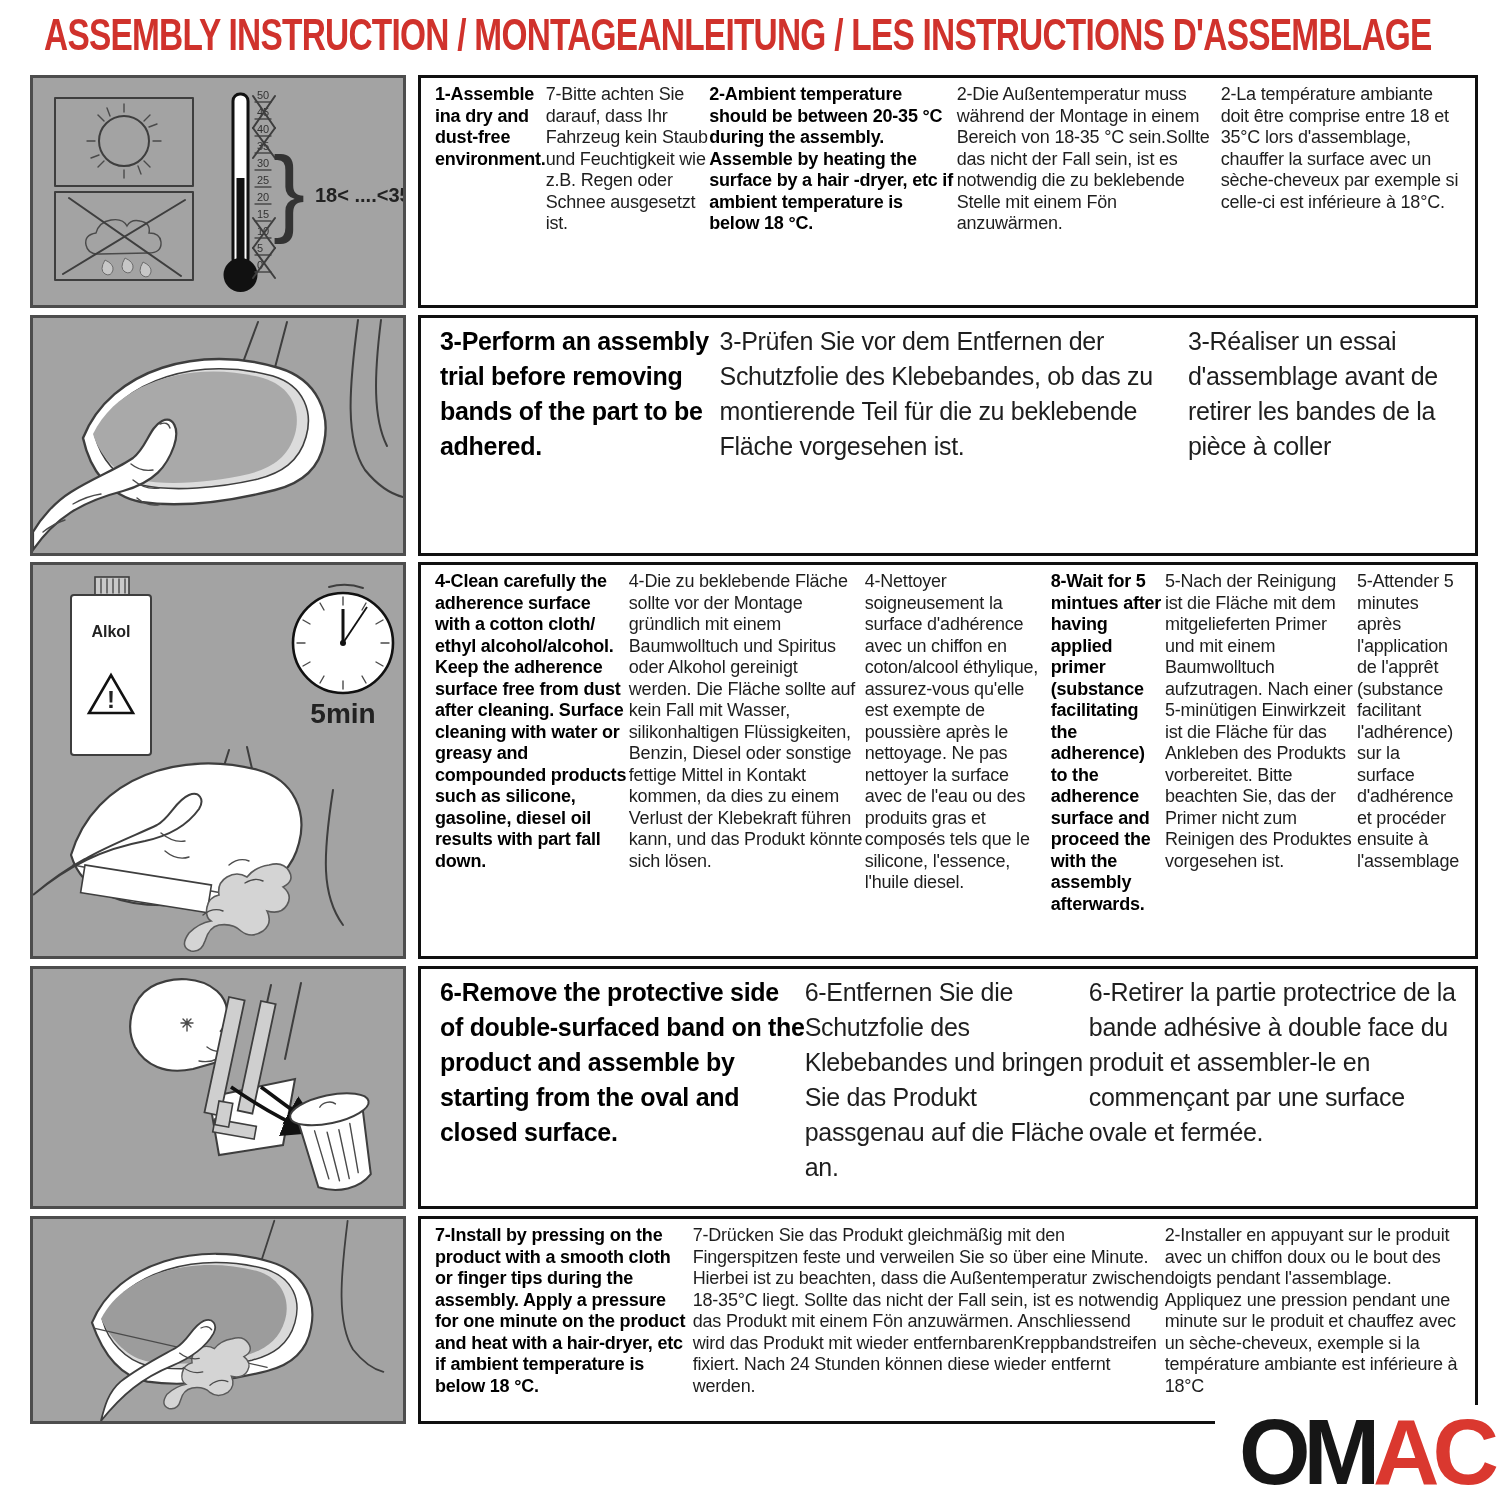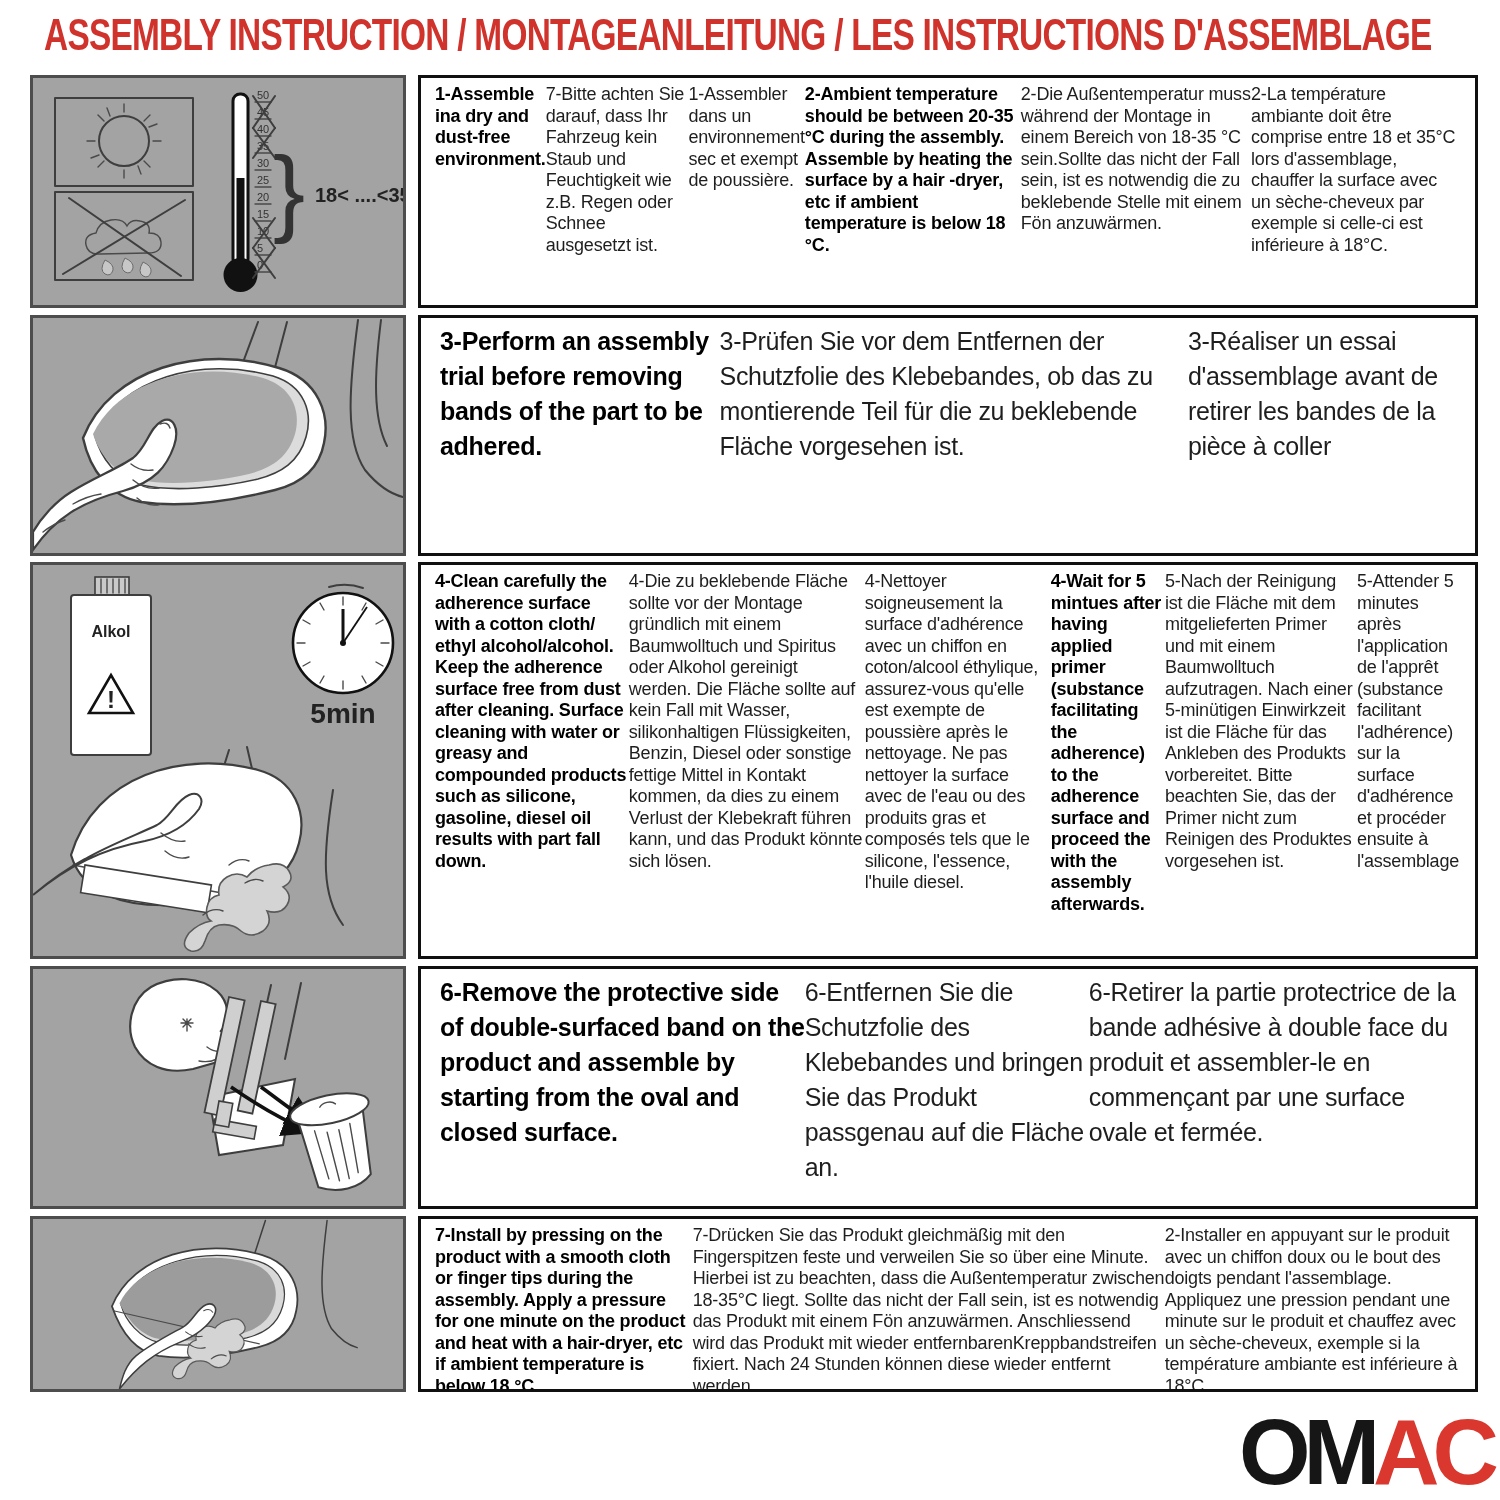--- a/index.html
+++ b/index.html
@@ -16,21 +16,21 @@
     font-size:44px;font-weight:700;color:var(--title-red);
     white-space:nowrap;letter-spacing:-1px;
     transform:scaleX(0.76);transform-origin:left top;
   }
 
   .row{position:absolute;left:30px;right:22px;display:flex;gap:12px;}
   .r1{top:75px;height:233px;}
   .r2{top:315px;height:241px;}
   .r3{top:562px;height:397px;}
   .r4{top:966px;height:243px;}
-  .r5{top:1216px;height:176px;}
+  .r5{top:1216px;height:208px;}
 
   .illus-box{
     flex:0 0 376px;width:376px;box-sizing:border-box;
     border:3px solid #4d4d4d;background:#a3a3a3;overflow:hidden;
   }
   .illus-box svg{display:block;width:100%;height:100%;}
 
   .text-box{
     flex:1;box-sizing:border-box;border:3px solid #101010;background:#fff;
     padding:6px 16px 4px 14px;display:flex;flex-direction:row;overflow:hidden;
@@ -141,21 +141,20 @@
           </g>
 
           <text x="240" y="146" font-size="96" fill="#333" font-family="Liberation Sans,sans-serif">}</text>
           <text x="282" y="124" font-size="20" font-weight="bold" class="svg-label">18&lt; ....&lt;35 C</text>
         </g>
       </svg>
     </div>
     <div class="text-box small">
         <p class="para bold">1-Assemble ina dry and dust-free environment.</p>
         <p class="para reg">7-Bitte achten Sie darauf, dass Ihr Fahrzeug kein Staub und Feuchtigkeit wie z.B. Regen oder Schnee ausgesetzt ist.</p>
-        <p class="para reg">1-Assembler dans un environnement sec et exempt de poussière.</p>
         <p class="para gap"></p>
         <p class="para bold">2-Ambient temperature should be between 20-35 °C  during the assembly. Assemble by heating the surface by a hair -dryer, etc if ambient temperature is below 18 °C.</p>
         <p class="para reg">2-Die Außentemperatur muss während der Montage in einem Bereich von 18-35 °C  sein.Sollte das nicht der Fall sein, ist es notwendig die zu beklebende Stelle mit einem Fön anzuwärmen.</p>
         <p class="para reg">2-La température ambiante doit être comprise entre 18 et 35°C lors d'assemblage, chauffer la surface avec un sèche-cheveux par exemple si celle-ci est inférieure à 18°C.</p>
       </div>
   </section>
 
   <section class="row r2">
     <div class="illus-box">
       <svg viewBox="0 0 370 235">
@@ -243,21 +242,21 @@
           <path class="lnthin" d="M128,268 q12,10 24,8"></path>
           <path class="lnthin" d="M132,286 q12,10 24,6"></path>
         </g>
       </svg>
     </div>
     <div class="text-box small">
         <p class="para bold">4-Clean carefully the adherence surface with a cotton cloth/ ethyl alcohol/alcohol. Keep the adherence surface free from dust after cleaning. Surface cleaning with water or greasy and compounded products such as silicone, gasoline, diesel oil results with part fall down.</p>
         <p class="para reg">4-Die zu beklebende Fläche sollte vor der Montage gründlich mit einem Baumwolltuch und Spiritus oder Alkohol gereinigt werden. Die Fläche sollte auf kein Fall mit Wasser, silikonhaltigen Flüssigkeiten, Benzin, Diesel oder sonstige fettige Mittel in Kontakt kommen, da dies zu einem Verlust der Klebekraft führen kann, und das Produkt könnte sich lösen.</p>
         <p class="para reg">4-Nettoyer soigneusement la surface d'adhérence avec un chiffon en coton/alcool éthylique, assurez-vous qu'elle est exempte de poussière après le nettoyage. Ne pas nettoyer la surface avec de l'eau ou des produits gras et composés tels que le silicone, l'essence, l'huile diesel.</p>
         <p class="para gap"></p>
-        <p class="para bold">4-Wait for 5 mintues after having applied primer (substance facilitating the adherence) to the adherence surface and proceed the with the assembly afterwards.</p>
+        <p class="para bold">8-Wait for 5 mintues after having applied primer (substance facilitating the adherence) to the adherence surface and proceed the with the assembly afterwards.</p>
         <p class="para reg">5-Nach der Reinigung ist die Fläche mit dem mitgelieferten Primer und mit einem Baumwolltuch aufzutragen. Nach einer 5-minütigen Einwirkzeit ist die Fläche für das Ankleben des Produkts vorbereitet. Bitte beachten Sie, das der Primer nicht zum Reinigen des Produktes vorgesehen ist.</p>
         <p class="para reg">5-Attender 5 minutes après l'application de l'apprêt (substance facilitant l'adhérence) sur la surface d'adhérence et procéder ensuite à l'assemblage</p>
       </div>
   </section>
 
   <section class="row r4">
     <div class="illus-box">
       <svg viewBox="0 0 370 237">
         <defs>
           <marker id="ah" markerWidth="9" markerHeight="9" refX="6" refY="4.5" orient="auto">

